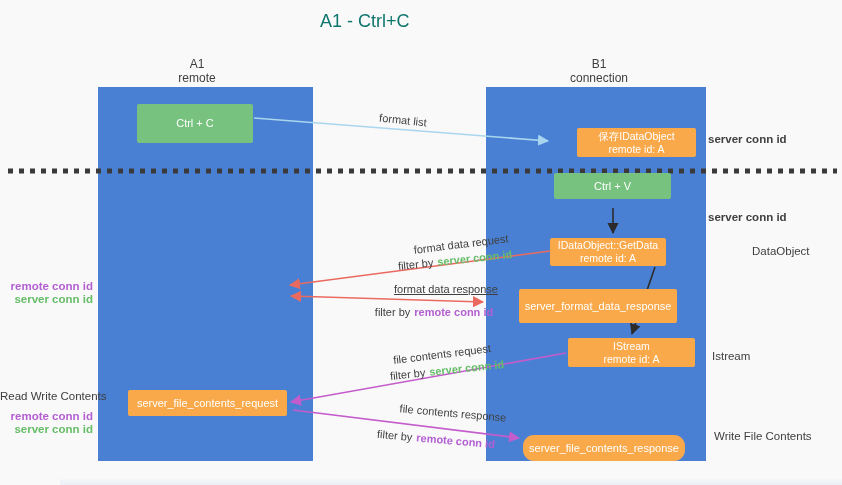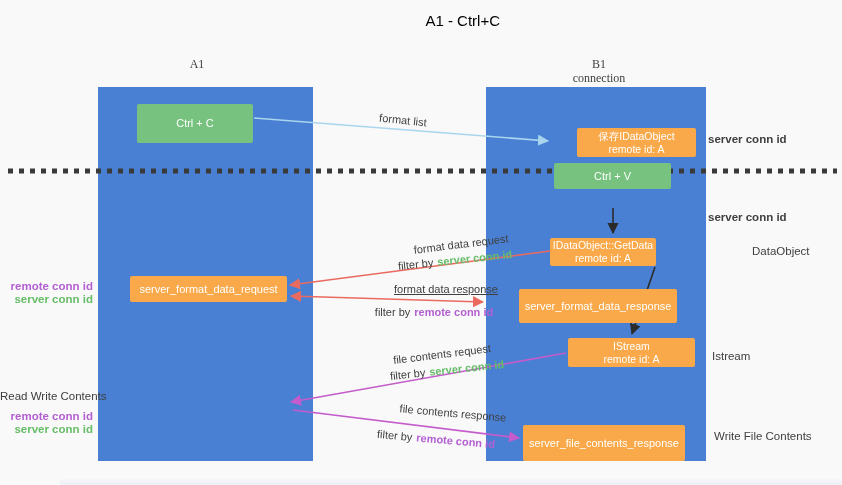--- a/index.html
+++ b/index.html
@@ -1,21 +1,21 @@
 <!DOCTYPE html>
 <html><head>
 <meta charset="utf-8">
 <style>
   html,body{margin:0;padding:0;background:#f9f9fa;}
   .canvas{position:relative;width:842px;height:485px;background:#f9f9fa;overflow:hidden;
     font-family:"Liberation Sans",sans-serif;color:#3d3d3d;}
-  .title{position:absolute;left:320px;top:12px;width:180px;text-align:right;
-    font-size:15px;line-height:18px;color:#000000;}
+  .title{position:absolute;left:320px;top:12px;width:180px;text-align:left;
+    font-size:18px;line-height:18px;color:#0f766e;}
   .col-header{position:absolute;top:57px;width:120px;text-align:center;
-    font-size:12px;line-height:14px;color:#3f3f3f;font-family:Liberation Serif, serif;}
+    font-size:12px;line-height:14px;color:#3f3f3f;}
   .lifeline{position:absolute;top:87px;height:374px;background:#4a80d4;}
   .lifeline.left{left:98px;width:215px;}
   .lifeline.right{left:486px;width:220px;}
   svg.arrows{position:absolute;left:0;top:0;width:842px;height:485px;z-index:3;}
   .box{position:absolute;z-index:4;display:flex;flex-direction:column;align-items:center;
     justify-content:center;color:#fff;font-size:11px;line-height:13px;text-align:center;
     border-radius:2px;}
   .box.green{background:#76c27e;}
   .box.orange{background:#f9a94a;}
   .box .l2{font-size:10.5px;}
@@ -36,20 +36,21 @@
 <body>
 
 <div class="canvas">
 
   <div class="title">
     <div>A1 - Ctrl+C</div>
   </div>
 
   <div class="col-header" style="left:137px;">
     <div>A1</div>
+    <div>remote</div>
   </div>
   <div class="col-header" style="left:539px;">
     <div>B1</div>
     <div>connection</div>
   </div>
 
   <div class="lifeline left"></div>
   <div class="lifeline right"></div>
   <div class="bottom-strip"></div>
 
@@ -80,44 +81,44 @@
 
   <div class="box green" style="left:137px;top:104px;width:116px;height:39px;">
     <span>Ctrl + C</span>
   </div>
 
   <div class="box orange" style="left:555px;top:128px;width:119px;height:29px;margin-left:22px;">
     <span class="l2">保存IDataObject</span>
     <span class="l2">remote id: A</span>
   </div>
 
-  <div class="box green" style="left:554px;top:163px;width:117px;height:26px;">
+  <div class="box green" style="left:554px;top:173px;width:117px;height:26px;">
     <span>Ctrl + V</span>
   </div>
 
-  <div class="box orange" style="left:550px;top:238px;width:106px;height:28px;">
+  <div class="box orange" style="left:550px;top:238px;width:116px;height:28px;">
     <span class="l2">IDataObject::GetData</span>
     <span class="l2">remote id: A</span>
   </div>
 
-  <div class="box orange" style="left:130px;top:276px;width:157px;height:26px;">
-    <span>server_format_data_request</span>
-  </div>
 
   <div class="box orange" style="left:487px;top:289px;width:158px;height:34px;margin-left:32px;">
     <span>server_format_data_response</span>
   </div>
 
   <div class="box orange" style="left:568px;top:338px;width:127px;height:29px;">
     <span class="l2">IStream</span>
     <span class="l2">remote id: A</span>
   </div>
 
+  <div class="box orange" style="left:128px;top:390px;width:159px;height:26px;">
+    <span>server_file_contents_request</span>
+  </div>
 
-  <div class="box orange" style="left:523px;top:425px;width:162px;height:36px;">
+  <div class="box orange" style="left:523px;top:435px;width:162px;height:26px;border-radius:11px;">
     <span>server_file_contents_response</span>
   </div>
 
   <div class="alabel center" style="left:403px;top:120px;transform:translate(-50%,-50%) rotate(6deg);">format list</div>
 
   <div class="alabel center" style="left:461px;top:244px;transform:translate(-50%,-50%) rotate(-7deg);">format data request</div>
   <div class="alabel center" style="left:455px;top:260px;transform:translate(-50%,-50%) rotate(-6deg);">
     <span class="fp">filter by</span><span class="green-t">server conn id</span>
   </div>
 

